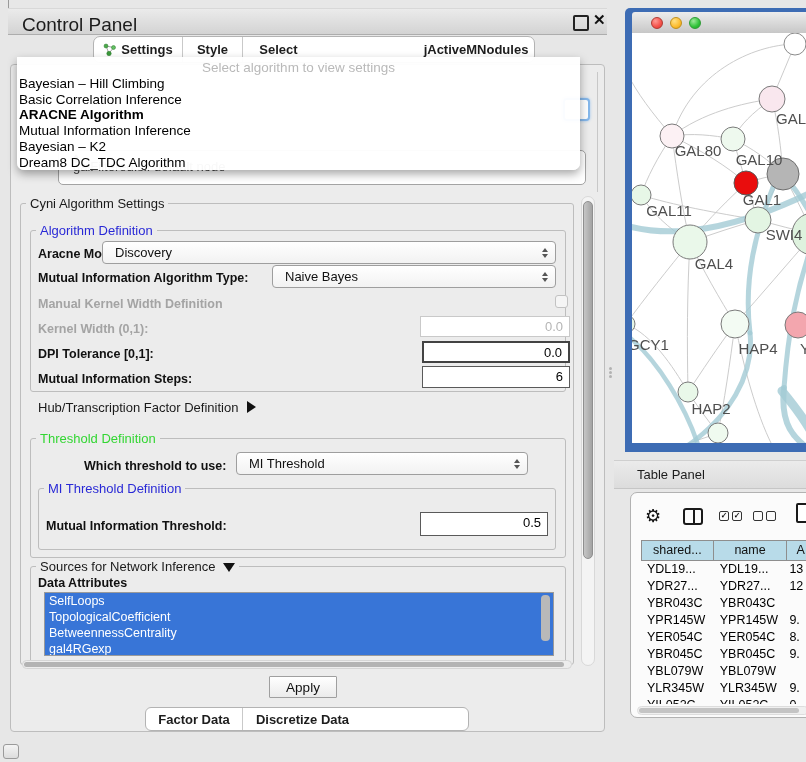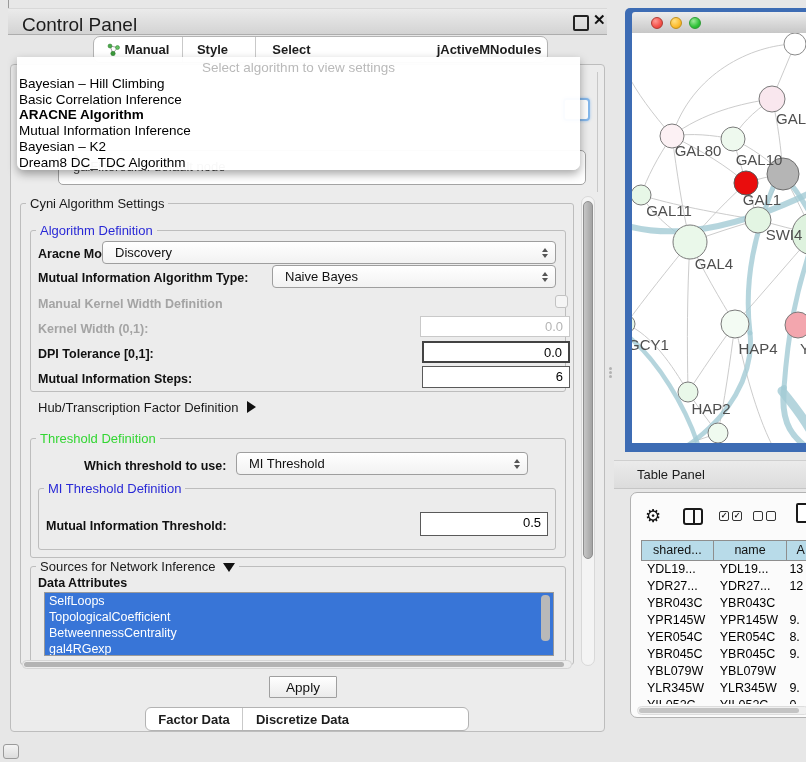--- a/index.html
+++ b/index.html
@@ -168,26 +168,26 @@
   <div class="tabbar">
     <div class="tab" style="width:88px;">
       <svg class="net-ic" width="13" height="13" viewBox="0 0 13 13">
         <line x1="3" y1="3" x2="10.5" y2="4.5" stroke="#999" stroke-width="0.9"></line>
         <line x1="3" y1="3" x2="6" y2="10.5" stroke="#999" stroke-width="0.9"></line>
         <line x1="10.5" y1="4.5" x2="6" y2="10.5" stroke="#999" stroke-width="0.9"></line>
         <circle cx="3" cy="3" r="2" fill="#4aa94a" stroke="#2c7a2c" stroke-width="0.5"></circle>
         <circle cx="10.5" cy="4.5" r="2" fill="#63c063" stroke="#2c7a2c" stroke-width="0.5"></circle>
         <circle cx="6" cy="10.5" r="2.2" fill="#3a9a3a" stroke="#2c7a2c" stroke-width="0.5"></circle>
       </svg>
-      <span>Manual</span>
+      <span>Settings</span>
     </div>
     <div class="tab sep" style="width:60px;">
       <span>Style</span>
     </div>
-    <div class="tab sep" style="width:72px;margin-left:13px;">
+    <div class="tab sep" style="width:72px;">
       <span>Select</span>
     </div>
     <div class="tab selected" style="width:104px;">
       <span>Cyni Toolbox</span>
     </div>
     <div class="tab" style="width:116px;">
       <span>jActiveMNodules</span>
     </div>
   </div>
 

